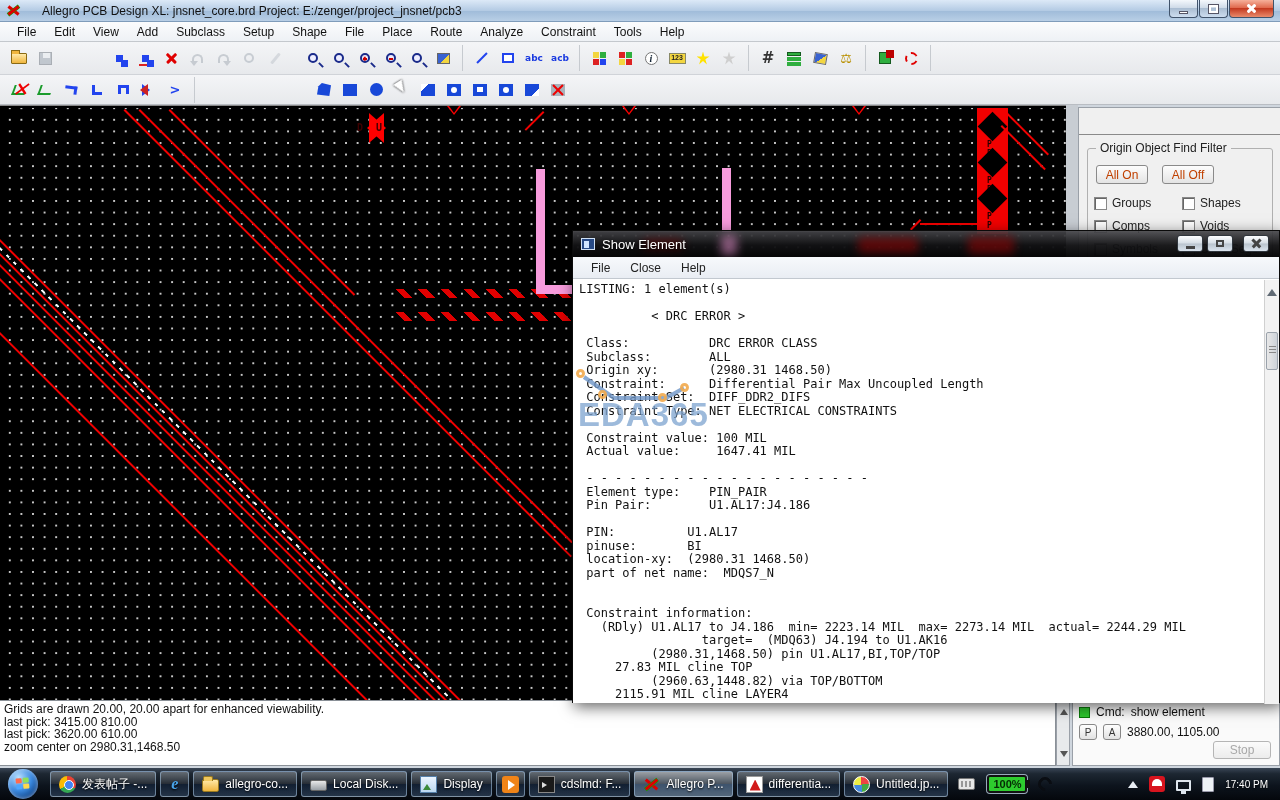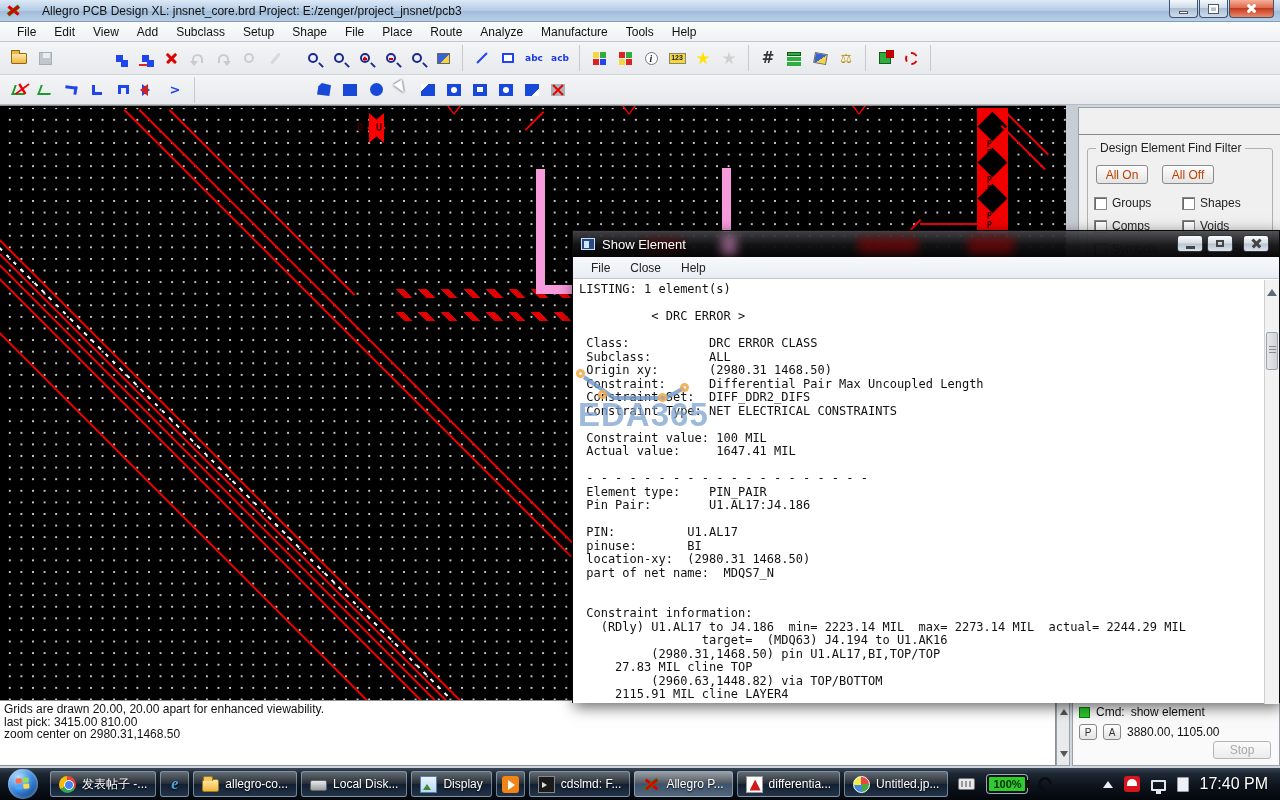--- a/index.html
+++ b/index.html
@@ -217,21 +217,21 @@
     display:flex;align-items:center;justify-content:center;font:bold 11px "Liberation Sans",sans-serif;color:#052a05;box-shadow:0 0 0 1px #9ab;}
   .battnub{width:3px;height:8px;background:#111;}
   .plug{width:14px;height:14px;border:3px solid #0a0d12;border-radius:50%;border-right-color:transparent;margin-left:8px;transform:rotate(45deg);}
   .tray{margin-left:auto;display:flex;align-items:center;gap:11px;padding-right:12px;}
   .tri-up{width:0;height:0;border:5px solid transparent;border-bottom:7px solid #e8eef4;margin-top:-4px;}
   .avira{width:16px;height:16px;background:#d8141e;border-radius:3px;position:relative;}
   .avira:after{content:"";position:absolute;left:3px;top:3px;width:10px;height:7px;background:#fff;border-radius:6px 6px 0 0;}
   .netico{width:15px;height:11px;border:2px solid #dfe6ee;border-radius:1px;position:relative;margin-top:2px;}
   .netico:after{content:"";position:absolute;left:3px;top:9px;width:5px;height:3px;background:#dfe6ee;}
   .docico{width:12px;height:15px;background:#eef2f6;border:1px solid #99a;border-radius:1px;}
-  .clock{color:#fff;font-size:16px;text-shadow:0 1px 2px #000;}
+  .clock{color:#fff;font-size:10px;text-shadow:0 1px 2px #000;}
   .gapstrip{position:absolute;left:1066px;top:105px;width:12px;height:595px;background:#c8cdd3;}
   .bottomedge{position:absolute;left:0;top:766px;width:1280px;height:2px;background:#cfd6de;}
 </style>
 </head>
 <body>
 
 <div class="screen">
 
   <div class="titlebar">
     <span class="appicon"></span>
@@ -255,21 +255,21 @@
       <span class="mi">Edit</span>
       <span class="mi">View</span>
       <span class="mi">Add</span>
       <span class="mi">Subclass</span>
       <span class="mi">Setup</span>
       <span class="mi">Shape</span>
       <span class="mi">File</span>
       <span class="mi">Place</span>
       <span class="mi">Route</span>
       <span class="mi">Analyze</span>
-      <span class="mi">Manufacture</span>
+      <span class="mi">Constraint</span>
       <span class="mi">Tools</span>
       <span class="mi">Help</span>
     </div>
 
   <div class="tbrow tb1">
     <div class="tgrp noline">
       <span class="i">
           <span class="s-folder"></span>
         </span>
       <span class="i dim">
@@ -490,21 +490,21 @@
     <div class="ln" style="left:1002px;top:19px;width:62px;"></div>
     <div style="position:absolute;left:920px;top:117px;width:58px;height:2px;background:#f20000;"></div>
     <div class="ln" style="left:910px;top:123px;width:14px;transform:rotate(-45deg);"></div>
   </div>
 
   <div class="gapstrip"></div>
 
   <div class="panel">
     <div class="tabline"></div>
     <div class="groupbox">
-      <span class="grouptitle">Design Element Find Filter</span>
+      <span class="grouptitle">Origin Object Find Filter</span>
       <div class="findbtns">
         <span class="btn3d">All On</span>
         <span class="btn3d">All Off</span>
       </div>
       <div class="cbgrid">
 
           <label class="cb">
             <span class="box"></span>
             <span>Groups</span>
           </label>
@@ -611,20 +611,21 @@
     <span class="ring" style="left:84px;top:27px;"></span>
     <span class="ring" style="left:106px;top:17px;"></span>
     <span class="txt">EDA365</span>
   </div>
 
   <div class="console">
     <div>
 
     <div class="cline">Grids are drawn 20.00, 20.00 apart for enhanced viewability.</div>
         <div class="cline">last pick:  3415.00  810.00</div>
+        <div class="cline">last pick:  3620.00  610.00</div>
         <div class="cline">zoom center on 2980.31,1468.50</div>
       </div>
   </div>
   <div class="vscroll">
     <span class="a up"></span>
     <span class="a dn"></span>
   </div>
 
   <div class="cmdpanel">
     <div class="cmdrow">

